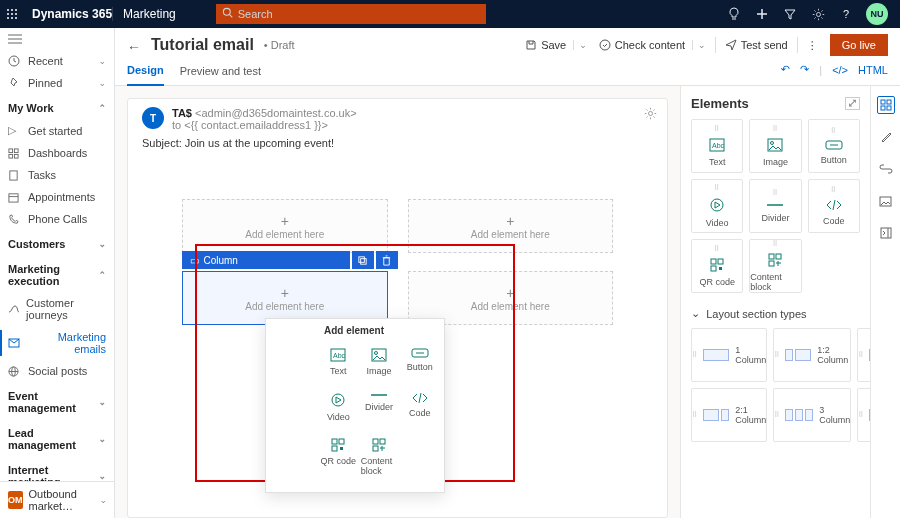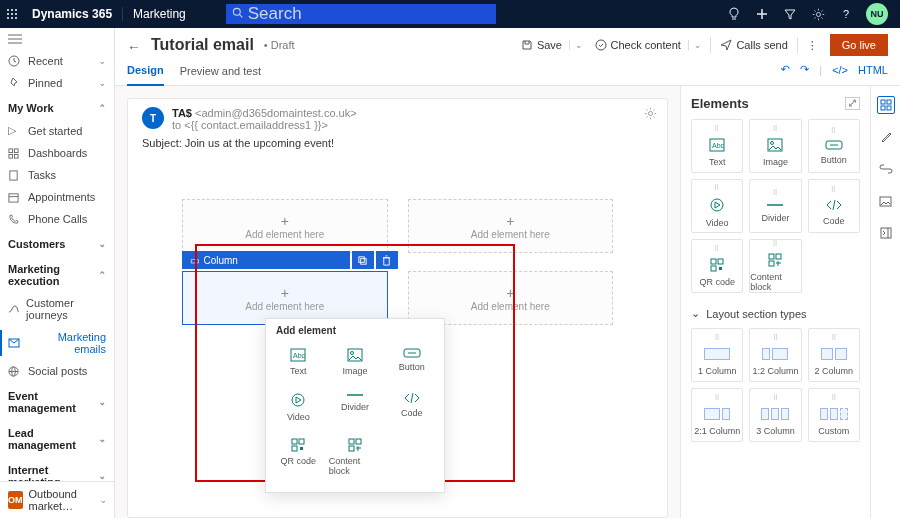--- a/index.html
+++ b/index.html
@@ -2,23 +2,23 @@
 <html><head>
 <meta charset="utf-8">
 <style>
   * { box-sizing: border-box; margin: 0; padding: 0; font-family: "Segoe UI", Arial, sans-serif; }
   body { width: 900px; height: 518px; overflow: hidden; background: #fff; font-size: 12px; color: #333; }
 
   
   .topbar { height: 28px; background: #0b1a33; color: #fff; display: flex; align-items: center; padding: 0 6px; }
   .waffle { width: 20px; text-align: center; font-size: 12px; cursor: pointer;}
   .app-name { font-size: 12px; margin-left: 6px; font-weight: 600; }
-  .module-name { font-size: 12px; margin-left: 10px; border-left: 1px solid #2a3a50; padding-left: 10px; }
+  .module-name { font-size: 12px; border-left: 1px solid #2a3a50; padding-left: 10px; }
   .topbar .search-wrap { margin-left: 40px; position: relative; }
-  .topbar input { width: 270px; height: 20px; background: #1d4ed8; border: none; color: #fff; padding: 0 20px 0 22px; font-size: 17px; }
+  .topbar input { width: 270px; height: 20px; background: #c2410c; border: none; color: #fff; padding: 0 20px 0 22px; font-size: 11px; }
   .topbar input::placeholder { color: #cfd6df; }
   .search-ic { position: absolute; left: 6px; top: 3px; color: #cfd6df; font-size: 11px;}
   .topbar-actions { margin-left: auto; display: flex; align-items: center; gap: 12px; padding-right: 6px;}
   .topbar-actions .ic { width: 16px; height:16px; display:flex;align-items:center;justify-content:center; cursor:pointer; color:#e8edf3;}
   .avatar-circle { width: 22px; height: 22px; border-radius: 50%; background:#86efac; color:#0b1a33; display:flex; align-items:center; justify-content:center; font-size:9px; font-weight:600;}
 
   
   .shell { display: flex; height: calc(518px - 28px); }
   .sidebar { width: 115px; border-right:1px solid #e1e4e7; background:#fff; overflow:hidden; font-size:11px; color:#333;}
   .sb-toggle { padding:6px 8px; color:#666;}
@@ -74,21 +74,21 @@
   .popup-item .pic{color:#0c7d6f;font-size:14px;}
 
   .rightpanel { width:190px; border-left:1px solid #e6e6e6; background:#fff; padding:10px 10px; overflow:auto;}
   .rp-h{display:flex;align-items:center;justify-content:space-between;font-size:13px;font-weight:600;padding-bottom:8px;}
   .rp-cards{display:grid;grid-template-columns:repeat(3,1fr);gap:6px;}
   .rp-card{border:1px solid #e4e4e4;border-radius:2px;display:flex;flex-direction:column;align-items:center;justify-content:center;height:54px;font-size:9px;color:#555;cursor:pointer;gap:5px;}
   .rp-card .dots{color:#bbb;font-size:7px;letter-spacing:1px;}
   .rp-card .pic{color:#0c7d6f;font-size:14px;}
   .rp-sub{margin-top:14px;font-size:11px;color:#444;display:flex;align-items:center;gap:6px;}
   .layout-cards{display:grid;grid-template-columns:repeat(3,1fr);gap:6px;margin-top:8px;}
-  .lcard{border:1px solid #e4e4e4;border-radius:2px;height:54px;display:flex;flex-direction:column;align-items:center;justify-content:center;font-size:9px;color:#555;cursor:pointer;gap:6px;}
+  .lcard{border:1px solid #e4e4e4;border-radius:2px;height:54px;display:flex;flex-direction:row;align-items:center;justify-content:center;font-size:9px;color:#555;cursor:pointer;gap:6px;}
   .mini{display:flex;gap:2px;}
   .mini span{width:12px;height:12px;border:1px solid #9db7ec;background:#eef4fd;}
   .mini .w24{width:26px;}
   .mini .dash{border-style:dashed;border-color:#9db7ec;}
 
   .railR{width:30px;border-left:1px solid #e6e6e6;background:#fff;display:flex;flex-direction:column;align-items:center;gap:14px;padding-top:10px;}
   .railR .ric{width:18px;height:18px;display:flex;align-items:center;justify-content:center;color:#666;cursor:pointer;}
   .railR .ric.active{border:1px solid #0066cc;color:#0066cc;border-radius:2px;}
 
   svg{display:block;}
@@ -317,21 +317,21 @@
             <span>Check content</span>
             <span class="caret">⌄</span>
           </div>
         <div class="sep"></div>
         <div class="hdr-btn">
             <span>
               <svg width="12" height="12" viewBox="0 0 12 12">
                 <path d="M1 6l10-5-4 10-1-4z" fill="none" stroke="#555"></path>
               </svg>
             </span>
-            <span>Calls send</span>
+            <span>Test send</span>
           </div>
         <div class="sep"></div>
         <span class="hdr-btn">⋮</span>
         <button class="golive">Go live</button>
       </div>
     </div>
 
     <div class="tabs">
       <div class="tab active">Design</div>
       <div class="tab">Preview and test</div>
@@ -394,21 +394,21 @@
                 </div>
               <div class="drop">
                   <span class="plus">+</span>
                   <span>Add element here</span>
                 </div>
             </div>
             <div style="height:110px"></div>
           </div>
         </div>
 
-        <div class="popup" style="left:150px; top:232px;">
+        <div class="popup" style="left:150px; top:232px;padding-left:48px;">
           <div class="popup-title">Add element</div>
           <div class="popup-grid">
             <div class="popup-item">
                 <span class="pic">
                   <svg width="16" height="14" viewBox="0 0 16 14">
                     <rect x="1" y="1" width="14" height="12" fill="none" stroke="#0c7d6f"></rect>
                     <text x="3" y="10" font-size="7" fill="#0c7d6f">Abc</text>
                   </svg>
                 </span>
                 <span>Text</span>

